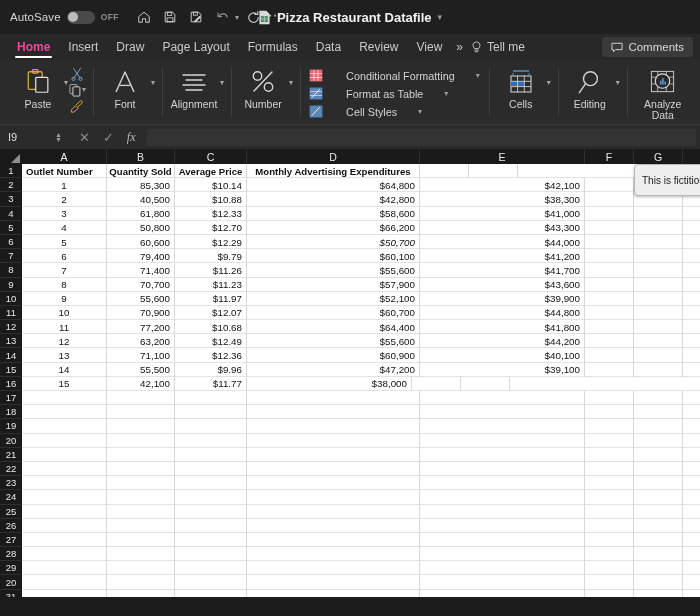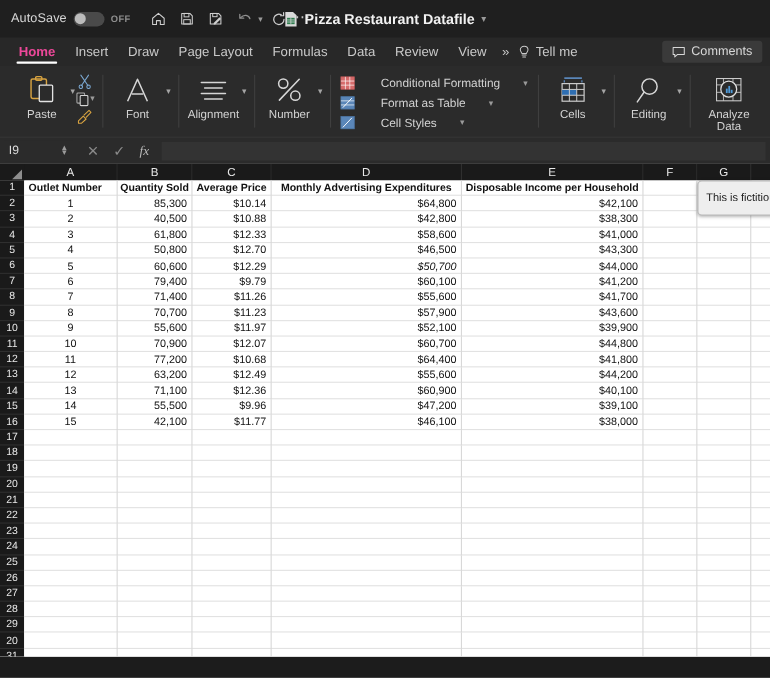--- a/index.html
+++ b/index.html
@@ -522,21 +522,20 @@
         <div class="rowhead">29</div>
         <div class="rowhead">20</div>
         <div class="rowhead">31</div>
       </div>
     <div class="cells" id="cellgrid">
         <div class="grid-row">
           <div class="cell hdr" style="width: 85px;">Outlet Number</div>
           <div class="cell hdr ctr" style="width: 68px;">Quantity Sold</div>
           <div class="cell hdr ctr" style="width: 72px;">Average Price</div>
           <div class="cell hdr ctr" style="width: 173px;">Monthly Advertising Expenditures</div>
-          <div class="cell hdr ctr" style="width: 165px;">Disposable Income per Household</div>
           <div class="cell" style="width: 49px;"></div>
           <div class="cell" style="width: 49px;"></div>
         </div>
         <div class="grid-row">
           <div class="cell ctr" style="width: 85px;">1</div>
           <div class="cell num" style="width: 68px;">85,300</div>
           <div class="cell num" style="width: 72px;">$10.14</div>
           <div class="cell num" style="width: 173px;">$64,800</div>
           <div class="cell num" style="width: 165px;">$42,100</div>
           <div class="cell" style="width: 49px;"></div>
@@ -557,21 +556,21 @@
           <div class="cell num" style="width: 72px;">$12.33</div>
           <div class="cell num" style="width: 173px;">$58,600</div>
           <div class="cell num" style="width: 165px;">$41,000</div>
           <div class="cell" style="width: 49px;"></div>
           <div class="cell" style="width: 49px;"></div>
         </div>
         <div class="grid-row">
           <div class="cell ctr" style="width: 85px;">4</div>
           <div class="cell num" style="width: 68px;">50,800</div>
           <div class="cell num" style="width: 72px;">$12.70</div>
-          <div class="cell num" style="width: 173px;">$46,500</div>
+          <div class="cell num" style="width: 173px;">$66,200</div>
           <div class="cell num" style="width: 165px;">$43,300</div>
           <div class="cell" style="width: 49px;"></div>
           <div class="cell" style="width: 49px;"></div>
         </div>
         <div class="grid-row">
           <div class="cell ctr" style="width: 85px;">5</div>
           <div class="cell num" style="width: 68px;">60,600</div>
           <div class="cell num" style="width: 72px;">$12.29</div>
           <div class="cell num" style="width: 173px; font-style: italic;">$50,700</div>
           <div class="cell num" style="width: 165px;">$44,000</div>
@@ -656,21 +655,20 @@
           <div class="cell num" style="width: 72px;">$9.96</div>
           <div class="cell num" style="width: 173px;">$47,200</div>
           <div class="cell num" style="width: 165px;">$39,100</div>
           <div class="cell" style="width: 49px;"></div>
           <div class="cell" style="width: 49px;"></div>
         </div>
         <div class="grid-row">
           <div class="cell ctr" style="width: 85px;">15</div>
           <div class="cell num" style="width: 68px;">42,100</div>
           <div class="cell num" style="width: 72px;">$11.77</div>
-          <div class="cell num" style="width: 173px;">$46,100</div>
           <div class="cell num" style="width: 165px;">$38,000</div>
           <div class="cell" style="width: 49px;"></div>
           <div class="cell" style="width: 49px;"></div>
         </div>
         <div class="grid-row">
           <div class="cell" style="width: 85px;"></div>
           <div class="cell" style="width: 68px;"></div>
           <div class="cell" style="width: 72px;"></div>
           <div class="cell" style="width: 173px;"></div>
           <div class="cell" style="width: 165px;"></div>

